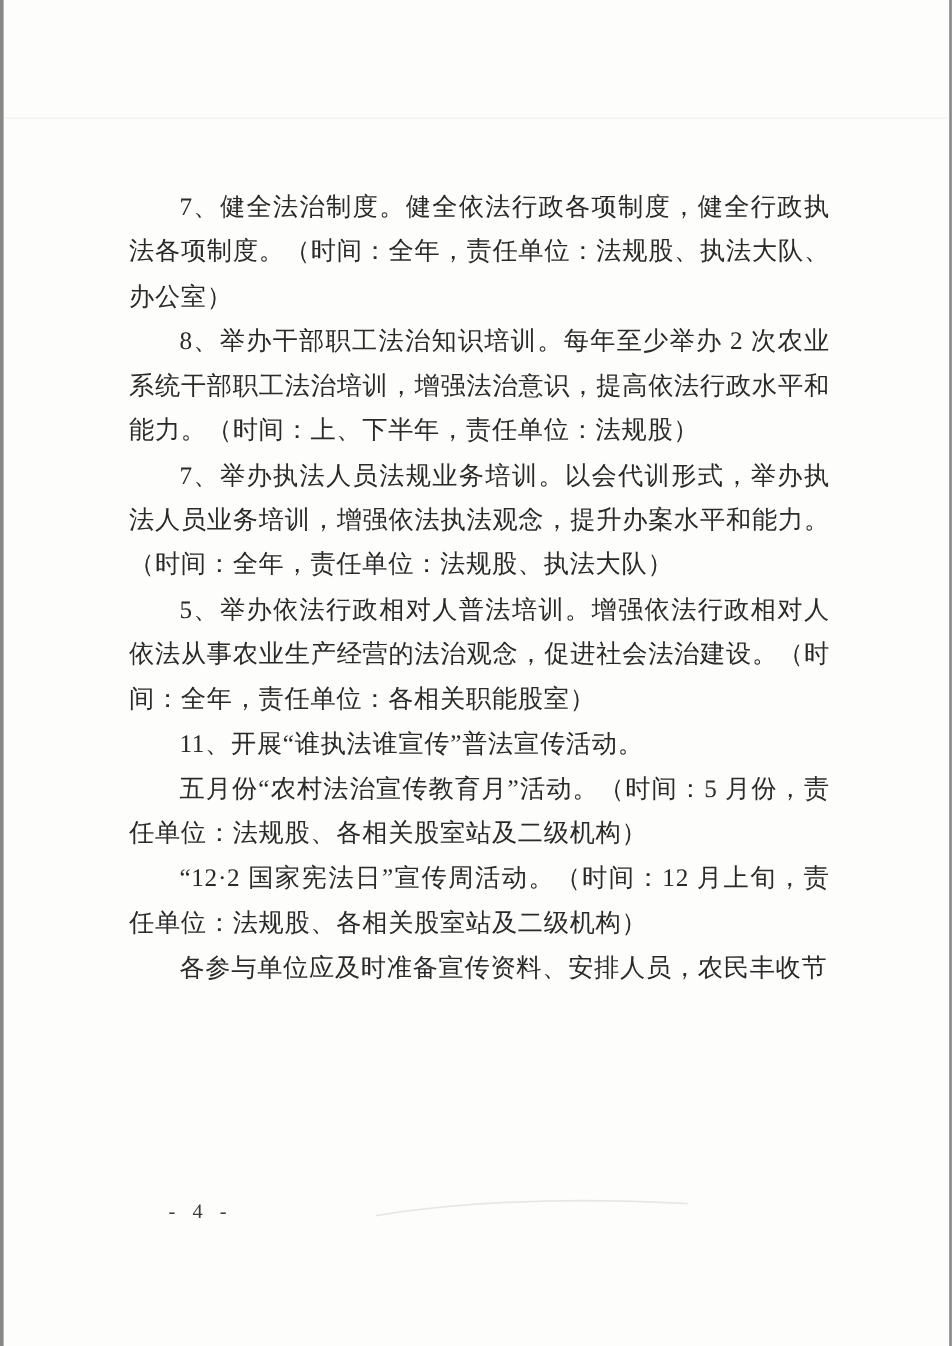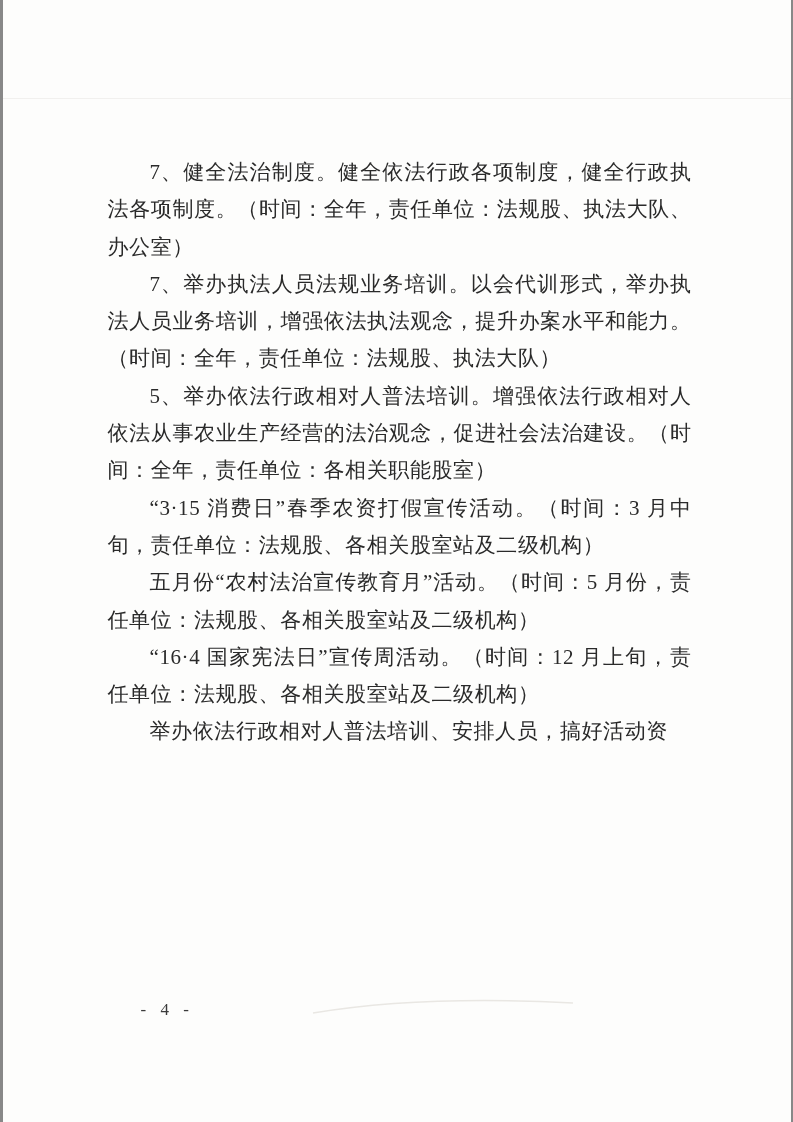--- a/index.html
+++ b/index.html
@@ -60,26 +60,27 @@
 </style>
 </head>
 <body>
 
 <div class="page">
 
   <div class="scan-line-top"></div>
 
   <div class="text-block">
     <p>7、健全法治制度。健全依法行政各项制度，健全行政执法各项制度。（时间：全年，责任单位：法规股、执法大队、办公室）</p>
+    <p>8、举办干部职工法治知识培训。每年至少举办 2 次农业系统干部职工法治培训，增强法治意识，提高依法行政水平和能力。（时间：上、下半年，责任单位：法规股）</p>
     <p>7、举办执法人员法规业务培训。以会代训形式，举办执法人员业务培训，增强依法执法观念，提升办案水平和能力。（时间：全年，责任单位：法规股、执法大队）</p>
     <p>5、举办依法行政相对人普法培训。增强依法行政相对人依法从事农业生产经营的法治观念，促进社会法治建设。（时间：全年，责任单位：各相关职能股室）</p>
-    <p>“3·15 消费日”春季农资打假宣传活动。（时间：3 月中旬，责任单位：法规股、各相关股室站及二级机构）</p>
+    <p>11、开展“谁执法谁宣传”普法宣传活动。</p>
     <p>五月份“农村法治宣传教育月”活动。（时间：5 月份，责任单位：法规股、各相关股室站及二级机构）</p>
-    <p>“16·4 国家宪法日”宣传周活动。（时间：12 月上旬，责任单位：法规股、各相关股室站及二级机构）</p>
-    <p>举办依法行政相对人普法培训、安排人员，搞好活动资</p>
+    <p>“12·2 国家宪法日”宣传周活动。（时间：12 月上旬，责任单位：法规股、各相关股室站及二级机构）</p>
+    <p>各参与单位应及时准备宣传资料、安排人员，农民丰收节</p>
   </div>
 
   <div class="page-number">- 4 -</div>
 
   <svg class="scan-smudge" width="280" height="40" viewBox="0 0 280 40">
     <path d="M10 28 Q 120 10 270 18" fill="none" stroke="#e9e7e3" stroke-width="1.5"></path>
   </svg>
 
 </div>
 

